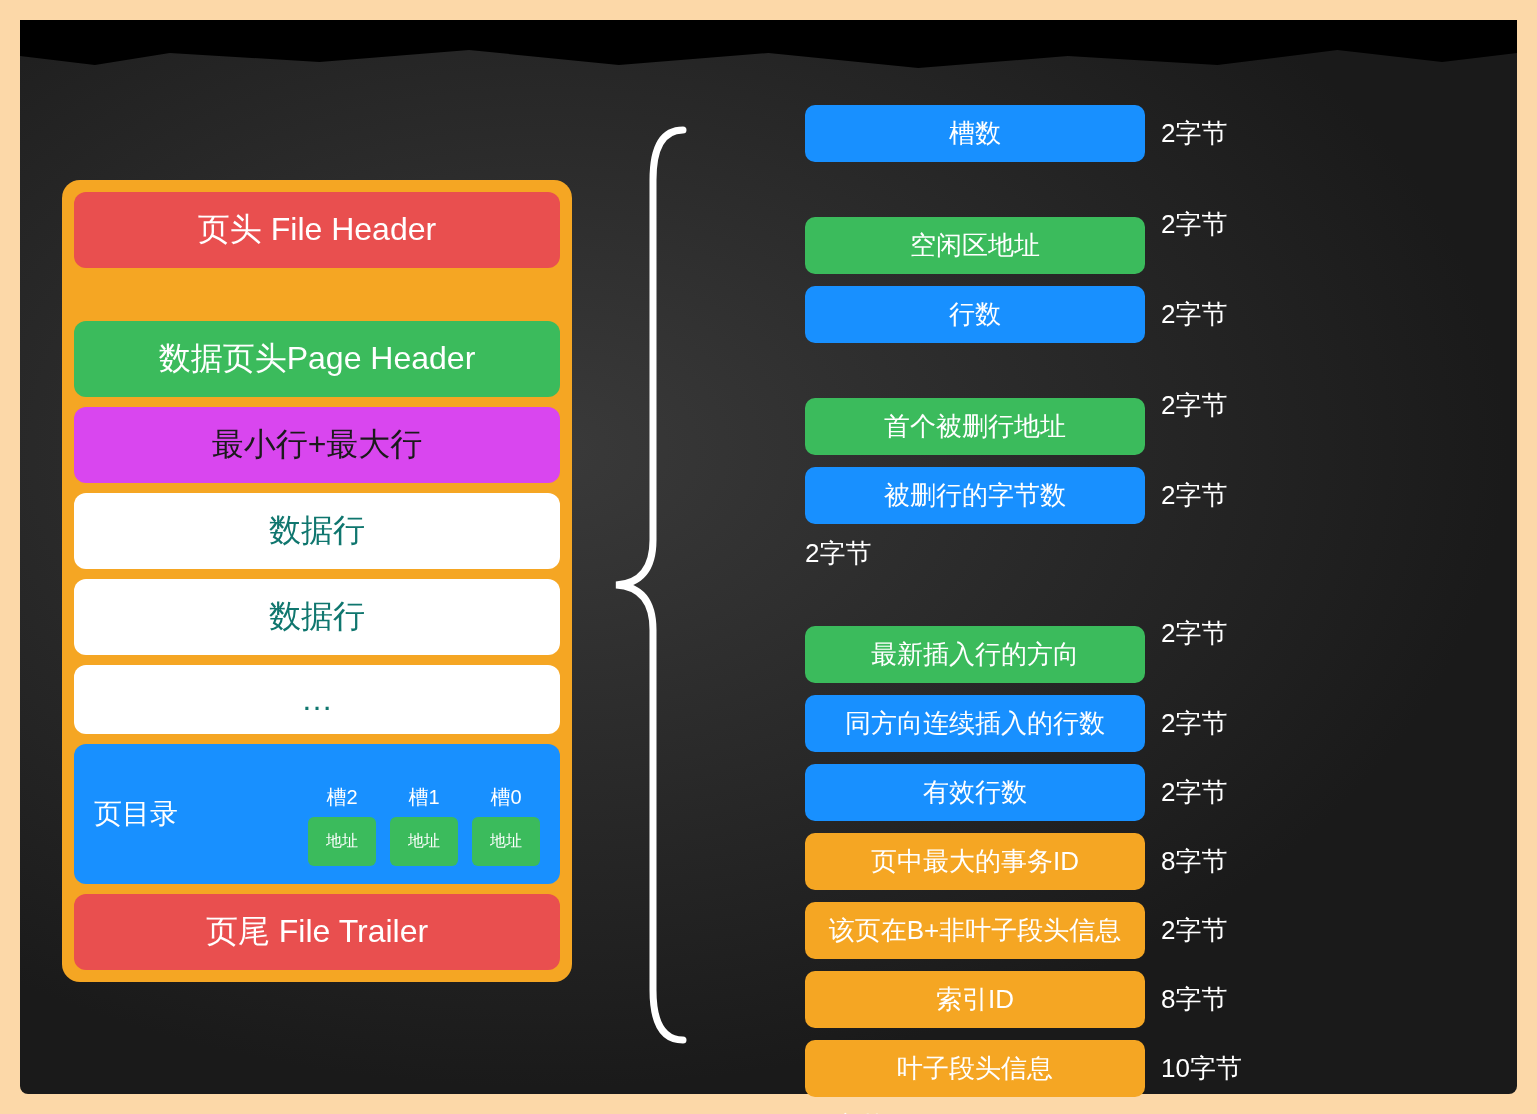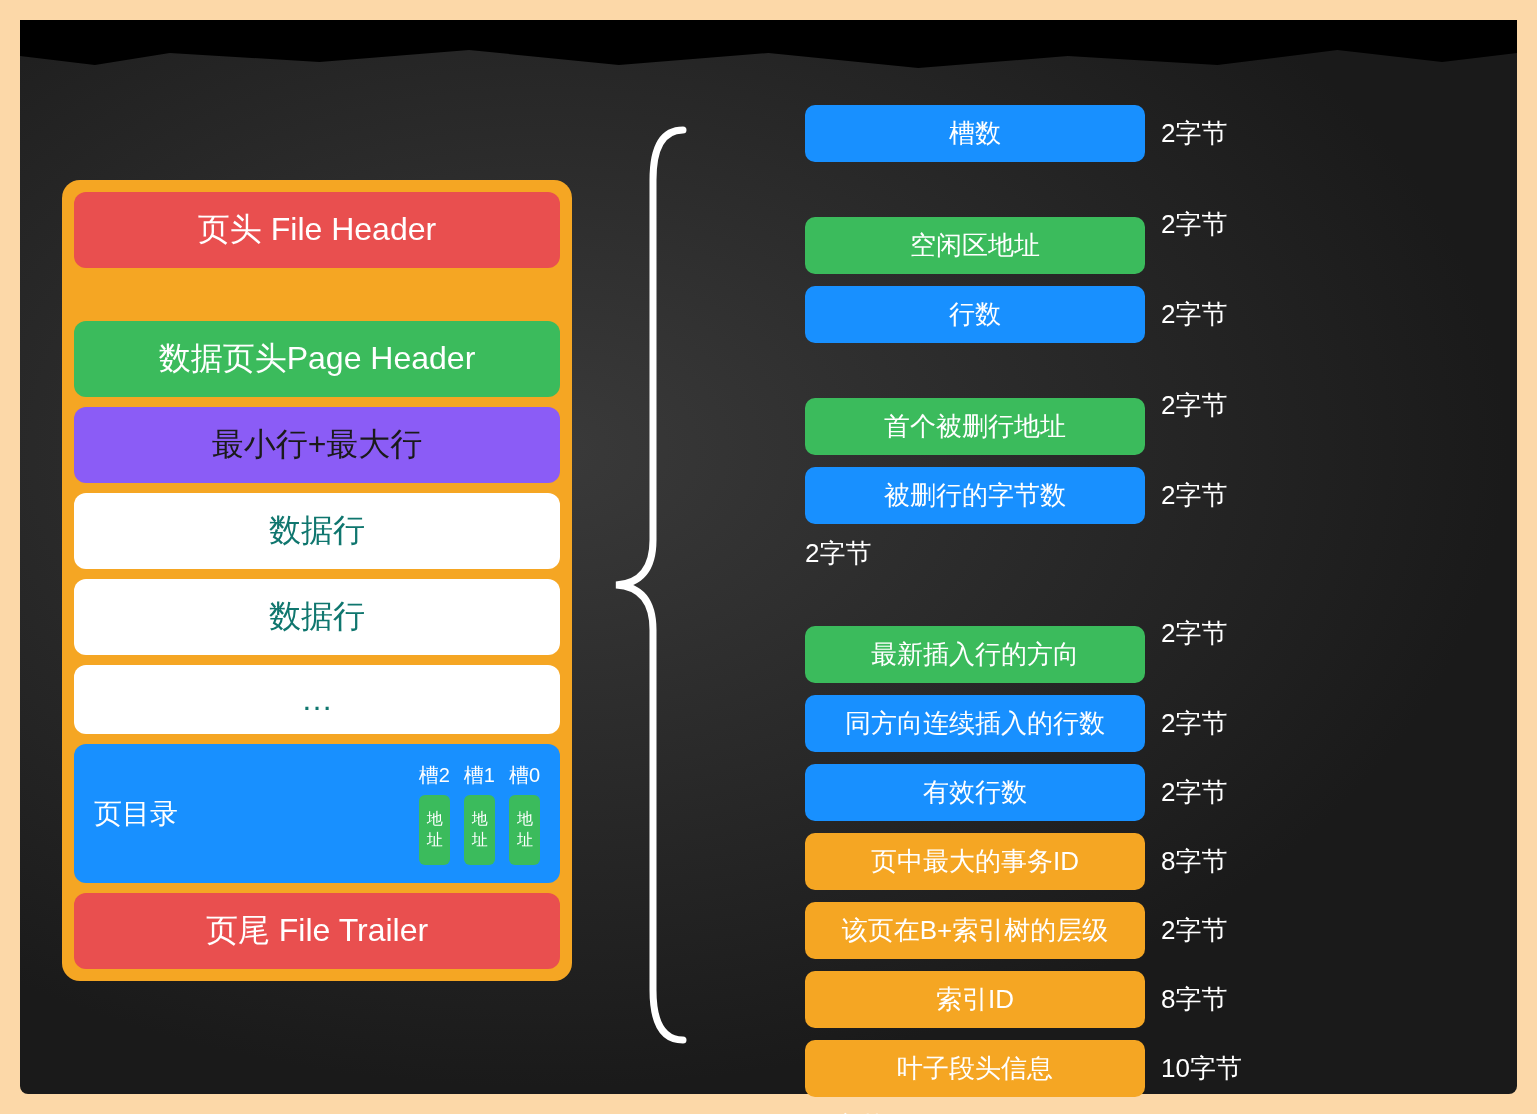--- a/index.html
+++ b/index.html
@@ -60,21 +60,21 @@
   border-radius: 12px;
   padding: 16px 10px;
   text-align: center;
   font-size: 32px;
   font-weight: 500;
   color: #fff;
 }
 
 .block-red { background: #e94f4f; }
 .block-green { background: #3bbb5c; color: #fff; margin-top: 43px; }
-.block-teal { background: #8b5cf6; color: #1a1a1a; }
+.block-teal { background: #d946ef; color: #1a1a1a; }
 .block-white { background: #fff; color: #0f766e; text-align: center; }
 .block-blue { background: #1890ff; }
 .block-orange { background: #f5a623; }
 
 .directory-block {
   display: flex;
   align-items: center;
   padding: 18px 20px;
   border-radius: 12px;
 }
@@ -89,34 +89,35 @@
   display: flex;
   gap: 14px;
   margin-left: auto;
 }
 
 .slot {
   display: flex;
   flex-direction: column;
   align-items: center;
   gap: 6px;
+  margin-top: 22px;
 }
 
 .slot-label {
   font-size: 20px;
   color: #fff;
 }
 
 .slot-box {
   background: #3bbb5c;
   color: #fff;
   font-size: 16px;
   padding: 14px 8px;
   border-radius: 6px;
-  width: 31px;
+  width: 68px;
   text-align: center;
 }
 
 .brace-svg {
   position: absolute;
   left: 538px;
   top: 30px;
   height: 930px;
   width: 100px;
 }
@@ -234,21 +235,21 @@
         </div>
         <div class="field-row">
           <div class="field-box block-blue">有效行数</div>
           <div class="bytes-label">2字节</div>
         </div>
         <div class="field-row">
           <div class="field-box block-orange">页中最大的事务ID</div>
           <div class="bytes-label">8字节</div>
         </div>
         <div class="field-row">
-          <div class="field-box block-orange">该页在B+索引树的层级</div>
+          <div class="field-box block-orange">该页在B+非叶子段头信息</div>
           <div class="bytes-label">2字节</div>
         </div>
         <div class="field-row">
           <div class="field-box block-orange">索引ID</div>
           <div class="bytes-label">8字节</div>
         </div>
         <div class="field-row">
           <div class="field-box block-orange">叶子段头信息</div>
           <div class="bytes-label">10字节</div>
         </div>

